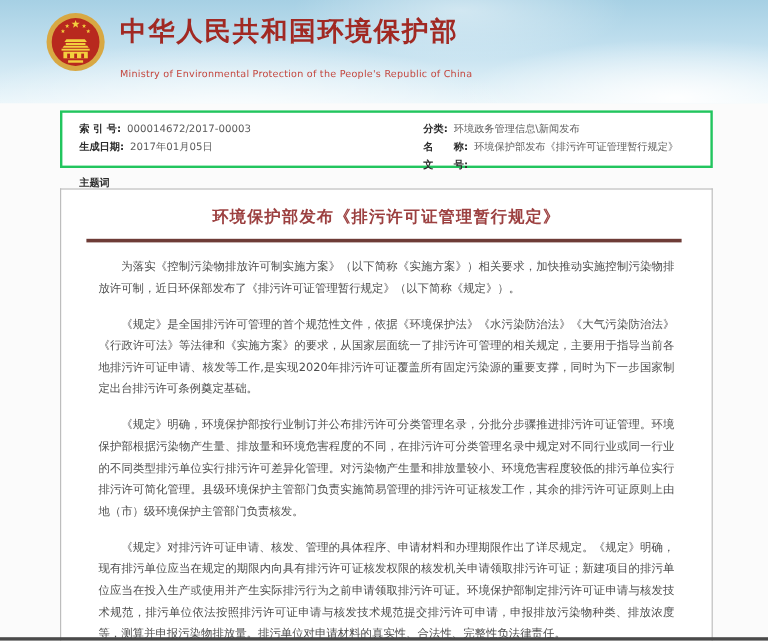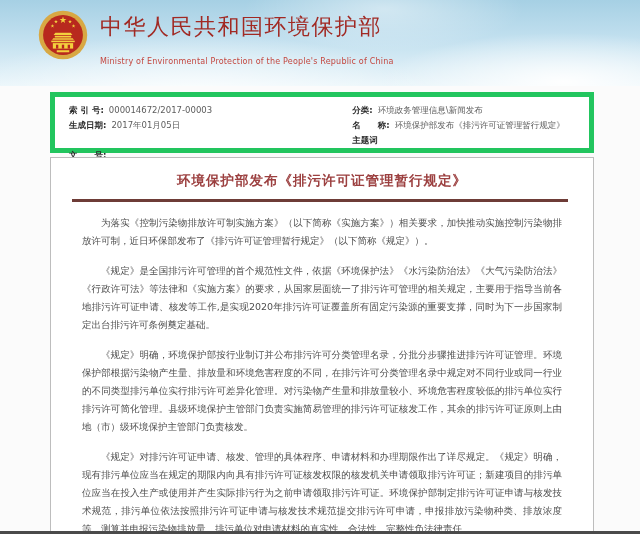--- a/index.html
+++ b/index.html
@@ -18,31 +18,31 @@
     background:
       radial-gradient(ellipse 260px 70px at 88% 95%, rgba(255,255,255,.95), rgba(255,255,255,0) 70%),
       radial-gradient(ellipse 340px 90px at 30% 115%, rgba(255,255,255,.85), rgba(255,255,255,0) 72%),
       radial-gradient(ellipse 200px 60px at 60% 10%, rgba(255,255,255,.45), rgba(255,255,255,0) 70%),
       linear-gradient(180deg,#a6d0e4 0%,#c2e0ef 45%,#e9f5fa 100%);
     display:flex; align-items:flex-start; padding:10px 0 0 38px;
   }
   .emblem { width:50px; height:50px; flex:0 0 auto; margin-right:12px; }
   .org-names { padding-top:4px; }
   .org-zh {
-    font-size:22px; font-weight:normal; color:#a12923;
+    font-size:22px; font-weight:bold; color:#a12923;
     letter-spacing:1.5px; line-height:1.15;
   }
   .org-en {
     font-size:8px; color:#c4473f; margin-top:18px; letter-spacing:.2px;
   }
 
   
   .meta-box {
-    position:absolute; top:92px; left:50px; right:46px; height:61px;
-    background:#fff; border:5px solid #22c55e;
+    position:absolute; top:92px; left:50px; right:46px; height:48px;
+    background:#fff; border:2px solid #22c55e;
     padding:8px 14px 6px;
   }
   .meta-grid {
     display:grid; grid-template-columns:56% 44%; row-gap:3px;
     font-size:8.5px;
   }
   .meta-cell { display:flex; align-items:baseline; min-height:11px; }
   .meta-label { font-weight:bold; color:#2b2b2b; white-space:pre; margin-right:5px; }
   .meta-value { color:#5c5c5c; white-space:nowrap; overflow:hidden; }
 
@@ -122,25 +122,25 @@
       <div class="meta-cell">
         <span class="meta-label">生成日期:</span>
         <span class="meta-value">2017年01月05日</span>
       </div>
       <div class="meta-cell">
         <span class="meta-label">名　　称:</span>
         <span class="meta-value">环境保护部发布《排污许可证管理暂行规定》</span>
       </div>
       <div class="meta-cell"></div>
       <div class="meta-cell">
-        <span class="meta-label">主题词</span>
+        <span class="meta-label">文　　号:</span>
         <span class="meta-value"></span>
       </div>
       <div class="meta-cell">
-        <span class="meta-label">文　　号:</span>
+        <span class="meta-label">主题词</span>
         <span class="meta-value"></span>
       </div>
     </div>
   </section>
 
   <article class="doc-box">
     <h1 class="doc-title">环境保护部发布《排污许可证管理暂行规定》</h1>
     <hr class="doc-divider">
     <div class="doc-body">
       <p>为落实《控制污染物排放许可制实施方案》（以下简称《实施方案》）相关要求，加快推动实施控制污染物排放许可制，近日环保部发布了《排污许可证管理暂行规定》（以下简称《规定》）。</p>

